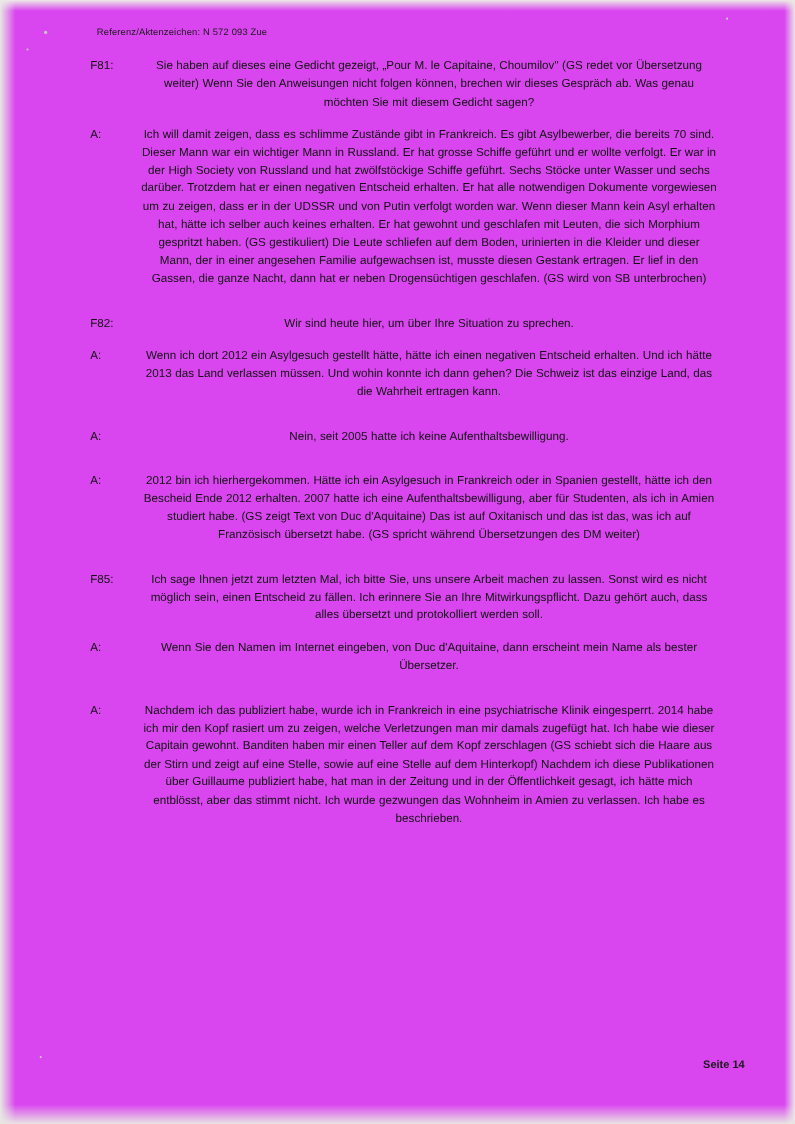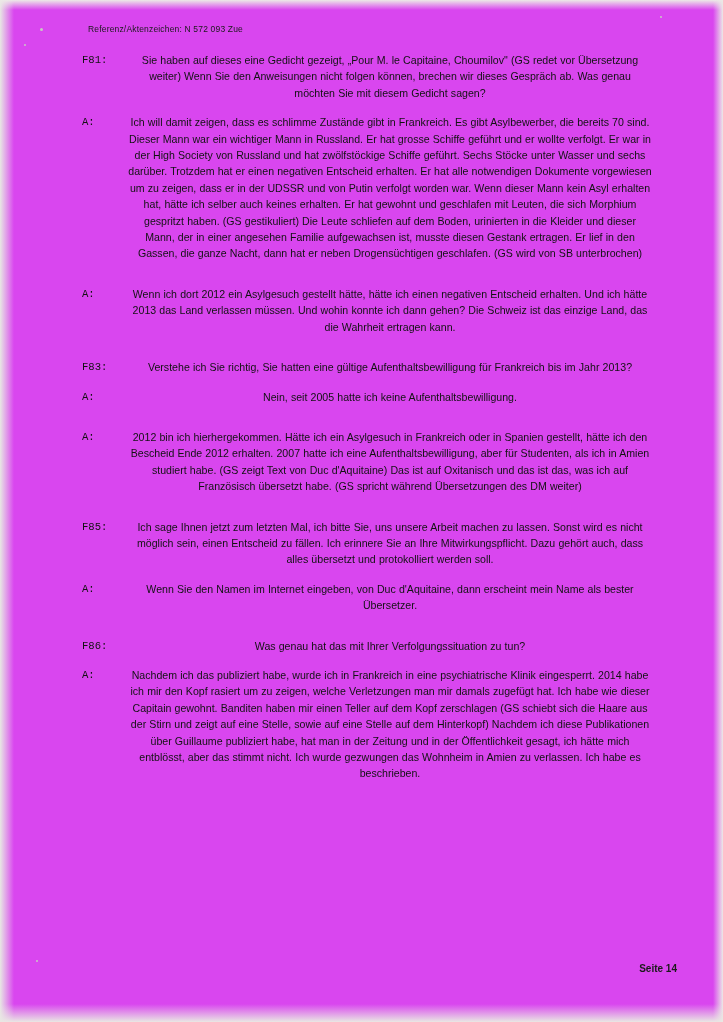--- a/index.html
+++ b/index.html
@@ -69,21 +69,20 @@
     display: flex;
     align-items: flex-start;
     margin-bottom: 2px;
   }
   .qa-label {
     flex: 0 0 46px;
     font-size: 10.6px;
     line-height: 16.4px;
     color: #121212;
     font-weight: 400;
-    font-family: Liberation Mono, monospace;
   }
   .qa-text {
     flex: 1 1 auto;
     font-size: 10.6px;
     line-height: 16.4px;
     color: #121212;
     text-align: center;
     white-space: pre-wrap;
     word-spacing: 0.02em;
   }
@@ -131,36 +130,36 @@
 
     <div class="qa-block">
       <div class="qa-row">
         <div class="qa-label">A:</div>
         <div class="qa-text">Ich will damit zeigen, dass es schlimme Zustände gibt in Frankreich. Es gibt Asylbewerber, die bereits 70 sind. Dieser Mann war ein wichtiger Mann in Russland. Er hat grosse Schiffe geführt und er wollte verfolgt. Er war in der High Society von Russland und hat zwölfstöckige Schiffe geführt. Sechs Stöcke unter Wasser und sechs darüber. Trotzdem hat er einen negativen Entscheid erhalten. Er hat alle notwendigen Dokumente vorgewiesen um zu zeigen, dass er in der UDSSR und von Putin verfolgt worden war. Wenn dieser Mann kein Asyl erhalten hat, hätte ich selber auch keines erhalten. Er hat gewohnt und geschlafen mit Leuten, die sich Morphium gespritzt haben. (GS gestikuliert) Die Leute schliefen auf dem Boden, urinierten in die Kleider und dieser Mann, der in einer angesehen Familie aufgewachsen ist, musste diesen Gestank ertragen. Er lief in den Gassen, die ganze Nacht, dann hat er neben Drogensüchtigen geschlafen. (GS wird von SB unterbrochen)</div>
       </div>
     </div>
 
     <div class="gap-med"></div>
 
+    <div class="qa-block">
+      <div class="qa-row">
+        <div class="qa-label">F82:</div>
+        <div class="qa-text">Wir sind heute hier, um über Ihre Situation zu sprechen.</div>
+      </div>
+    </div>
 
     <div class="qa-block">
       <div class="qa-row">
         <div class="qa-label">A:</div>
         <div class="qa-text">Wenn ich dort 2012 ein Asylgesuch gestellt hätte, hätte ich einen negativen Entscheid erhalten. Und ich hätte 2013 das Land verlassen müssen. Und wohin konnte ich dann gehen? Die Schweiz ist das einzige Land, das die Wahrheit ertragen kann.</div>
       </div>
     </div>
 
     <div class="gap-med"></div>
 
-    <div class="qa-block">
-      <div class="qa-row">
-        <div class="qa-label">F83:</div>
-        <div class="qa-text">Verstehe ich Sie richtig, Sie hatten eine gültige Aufenthaltsbewilligung für Frankreich bis im Jahr 2013?</div>
-      </div>
-    </div>
 
     <div class="qa-block">
       <div class="qa-row">
         <div class="qa-label">A:</div>
         <div class="qa-text">Nein, seit 2005 hatte ich keine Aufenthaltsbewilligung.</div>
       </div>
     </div>
 
     <div class="gap-med"></div>
 
@@ -183,26 +182,20 @@
 
     <div class="qa-block">
       <div class="qa-row">
         <div class="qa-label">A:</div>
         <div class="qa-text">Wenn Sie den Namen im Internet eingeben, von Duc d'Aquitaine, dann erscheint mein Name als bester Übersetzer.</div>
       </div>
     </div>
 
     <div class="gap-med"></div>
 
-    <div class="qa-block">
-      <div class="qa-row">
-        <div class="qa-label">F86:</div>
-        <div class="qa-text">Was genau hat das mit Ihrer Verfolgungssituation zu tun?</div>
-      </div>
-    </div>
 
     <div class="qa-block">
       <div class="qa-row">
         <div class="qa-label">A:</div>
         <div class="qa-text">Nachdem ich das publiziert habe, wurde ich in Frankreich in eine psychiatrische Klinik eingesperrt. 2014 habe ich mir den Kopf rasiert um zu zeigen, welche Verletzungen man mir damals zugefügt hat. Ich habe wie dieser Capitain gewohnt. Banditen haben mir einen Teller auf dem Kopf zerschlagen (GS schiebt sich die Haare aus der Stirn und zeigt auf eine Stelle, sowie auf eine Stelle auf dem Hinterkopf) Nachdem ich diese Publikationen über Guillaume publiziert habe, hat man in der Zeitung und in der Öffentlichkeit gesagt, ich hätte mich entblösst, aber das stimmt nicht. Ich wurde gezwungen das Wohnheim in Amien zu verlassen. Ich habe es beschrieben.</div>
       </div>
     </div>
 
   </div>
 

